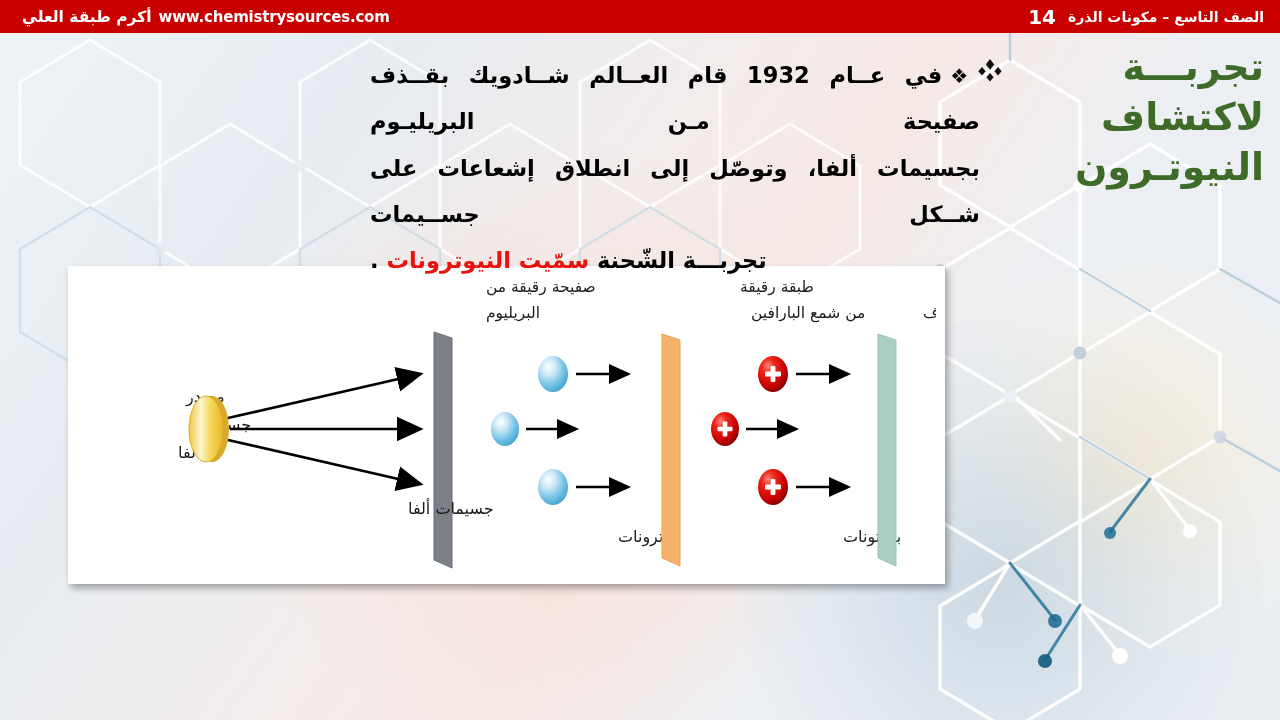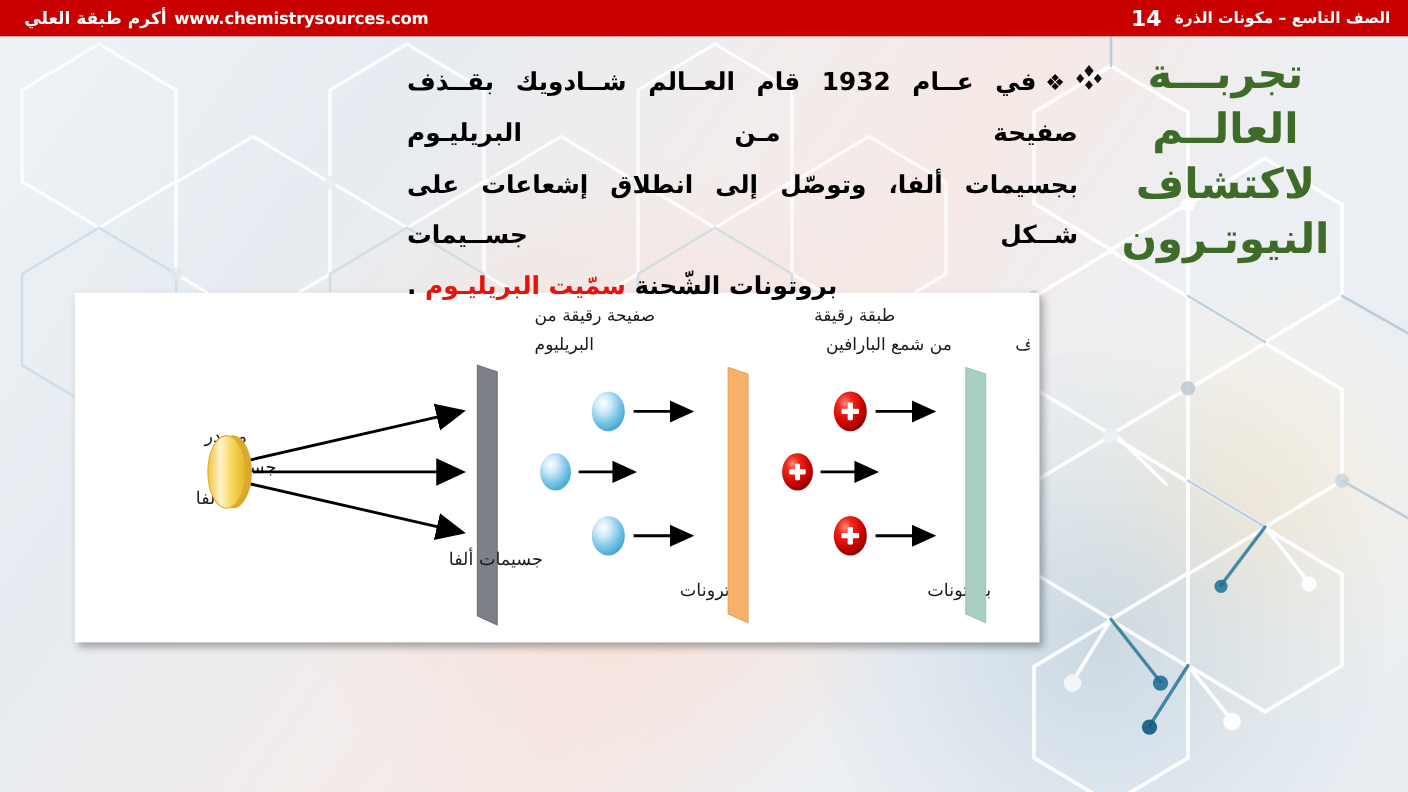--- a/index.html
+++ b/index.html
@@ -107,21 +107,20 @@
     font-size: 14px;
     font-weight: bold;
   }
 
   
   #title-block {
     position: absolute;
     right: 16px;
     top: 42px;
     width: 300px;
-    text-align: center;
     direction: rtl;
     color: #3f6b28;
     font-weight: bold;
     font-size: 38px;
     line-height: 1.32;
     letter-spacing: -0.5px;
     z-index: 25;
   }
   #title-block .tline { white-space: nowrap; }
 
@@ -267,35 +266,34 @@
     <g fill="#111111">
       <path d="M13 1 L17.2 6.4 L13 11.8 L8.8 6.4 Z"></path>
       <path d="M5 9 L8.6 13.3 L5 17.6 L1.4 13.3 Z"></path>
       <path d="M21 9 L24.6 13.3 L21 17.6 L17.4 13.3 Z"></path>
       <path d="M13 15 L16.6 19.3 L13 23.6 L9.4 19.3 Z"></path>
     </g>
   </svg>
 
   <div id="title-block" style="color: rgb(63, 107, 40);">
     <div class="tline">تجربـــة</div>
-    <div class="tline">العالــم</div>
     <div class="tline">لاكتشاف</div>
     <div class="tline">النيوتـرون</div>
   </div>
 
   <div id="body-text">
     <div class="line l1">
       <span class="bullet-char">❖</span><span>في عــام 1932 قام العــالم شــادويك بقــذف صفيحة مـن البريليـوم</span>
     </div>
     <div class="line l2">
       <span>بجسيمات ألفا، وتوصّل إلى انطلاق إشعاعات على شــكل جســيمات</span>
     </div>
     <div class="line l3">
-      <span>بروتونات الشّحنة</span>
-      <span class="red" style="color: rgb(232, 18, 12);">سمّيت البريليـوم</span>
+      <span>تجربـــة الشّحنة</span>
+      <span class="red" style="color: rgb(232, 18, 12);">سمّيت النيوترونات</span>
       <span>.</span>
     </div>
   </div>
 
   <div id="diagram-card">
     <svg id="diagram-svg" viewBox="0 0 868 318">
       <defs>
         <linearGradient id="gradSource" x1="0" y1="0" x2="1" y2="0">
           <stop offset="0%" stop-color="#f3c53f"></stop>
           <stop offset="35%" stop-color="#fdf3cf"></stop>

